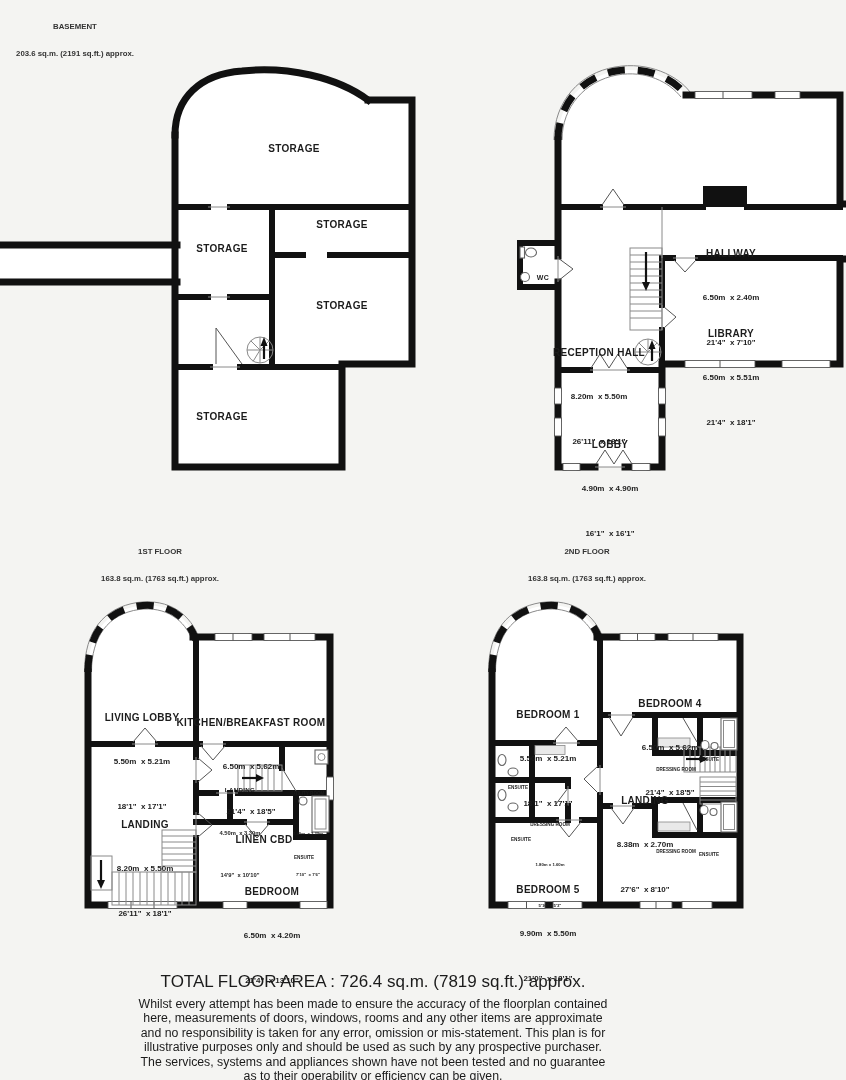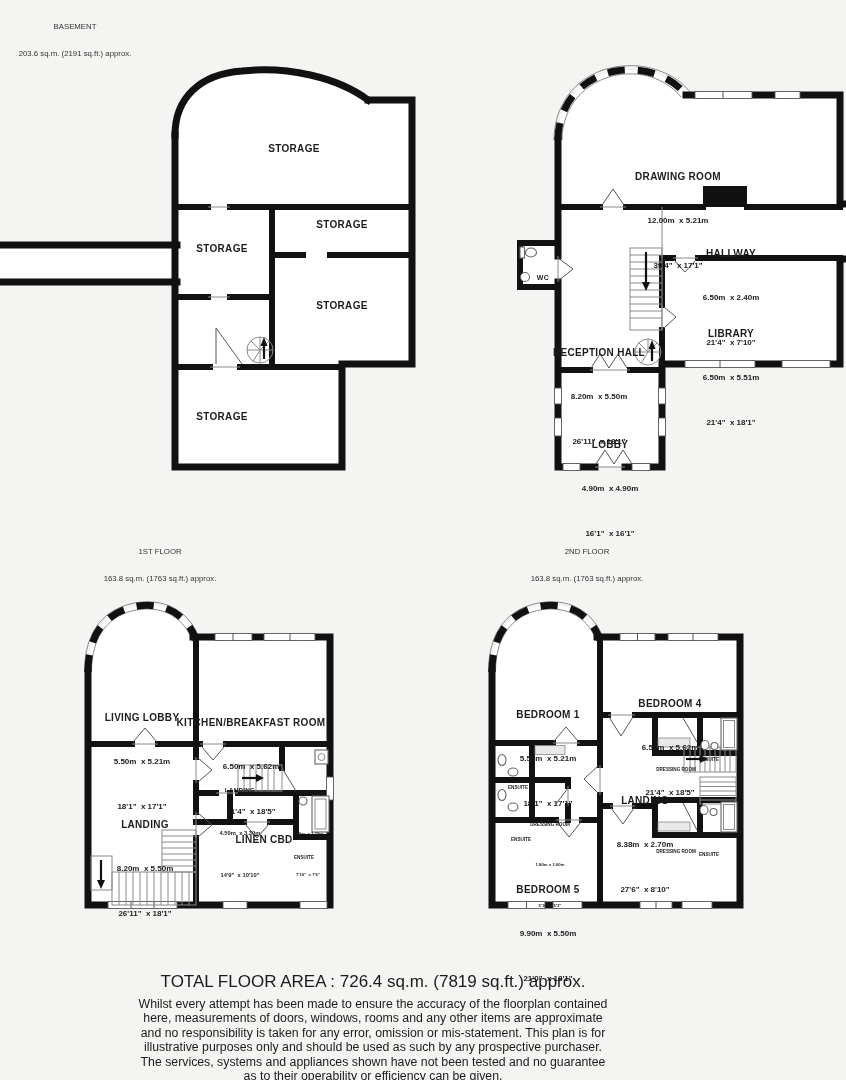--- a/index.html
+++ b/index.html
@@ -22,21 +22,21 @@
   .lbl{position:absolute;transform:translateX(-50%);text-align:center;color:#1c1c1c;
        font-weight:bold;white-space:pre;}
   .lbl div{white-space:pre;}
   .name{font-size:10px;line-height:9.2px;letter-spacing:.3px}
   .dim{font-size:8px;line-height:8.6px}
   .sm .name{font-size:6.2px;line-height:6.8px}
   .sm .dim{font-size:5.8px;line-height:6.4px}
   .tiny .name{font-size:4.6px;line-height:5.2px;letter-spacing:0}
   .tiny .dim{font-size:4.3px;line-height:4.9px}
   .ftitle{position:absolute;transform:translateX(-50%);text-align:center;color:#333;
-          font-weight:normal;font-size:7.8px;line-height:9px;white-space:pre;}
+          font-weight:bold;font-size:7.8px;line-height:9px;white-space:pre;}
   .footer{position:absolute;left:133px;top:971px;width:480px;text-align:center;color:#1b1b1b;}
   .total{font-size:17px;line-height:22px;margin-bottom:4px;}
   .disclaimer{font-size:12.3px;line-height:14.4px;}
 </style>
 </head>
 <body>
 
 <div class="stage">
 
 <svg class="plan" width="846" height="1080" viewBox="0 0 846 1080">
@@ -260,25 +260,20 @@
   <div>2ND FLOOR</div>
   <div>163.8 sq.m. (1763 sq.ft.) approx.</div>
 </div>
 
 <div class="lbl" style="left:294px;top:144px"><div class="name">STORAGE</div></div>
 <div class="lbl" style="left:222px;top:244px"><div class="name">STORAGE</div></div>
 <div class="lbl" style="left:342px;top:220px"><div class="name">STORAGE</div></div>
 <div class="lbl" style="left:342px;top:301px"><div class="name">STORAGE</div></div>
 <div class="lbl" style="left:222px;top:412px"><div class="name">STORAGE</div></div>
 
-<div class="lbl" style="left:678px;top:136px">
-  <div class="name">DRAWING ROOM</div>
-  <div class="dim">12.00m  x 5.21m</div>
-  <div class="dim">39'4"  x 17'1"</div>
-</div>
 <div class="lbl" style="left:731px;top:213px">
   <div class="name">HALLWAY</div>
   <div class="dim">6.50m  x 2.40m</div>
   <div class="dim">21'4"  x 7'10"</div>
 </div>
 <div class="lbl" style="left:599px;top:312px">
   <div class="name">RECEPTION HALL</div>
   <div class="dim">8.20m  x 5.50m</div>
   <div class="dim">26'11"  x 18'1"</div>
 </div>
@@ -320,20 +315,25 @@
   <div class="name">UTILITY ROOM</div>
   <div class="dim">2.40m  x 2.29m</div>
   <div class="dim">7'10"  x 7'6"</div>
 </div>
 <div class="lbl" style="left:264px;top:799px">
   <div class="name">LINEN CBD</div>
 </div>
 <div class="lbl tiny" style="left:304px;top:819px">
   <div class="name">ENSUITE</div>
 </div>
+<div class="lbl" style="left:272px;top:851px">
+  <div class="name">BEDROOM</div>
+  <div class="dim">6.50m  x 4.20m</div>
+  <div class="dim">21'4"  x 13'10"</div>
+</div>
 
 <div class="lbl" style="left:548px;top:674px">
   <div class="name">BEDROOM 1</div>
   <div class="dim">5.50m  x 5.21m</div>
   <div class="dim">18'1"  x 17'1"</div>
 </div>
 <div class="lbl" style="left:670px;top:663px">
   <div class="name">BEDROOM 4</div>
   <div class="dim">6.50m  x 5.62m</div>
   <div class="dim">21'4"  x 18'5"</div>

